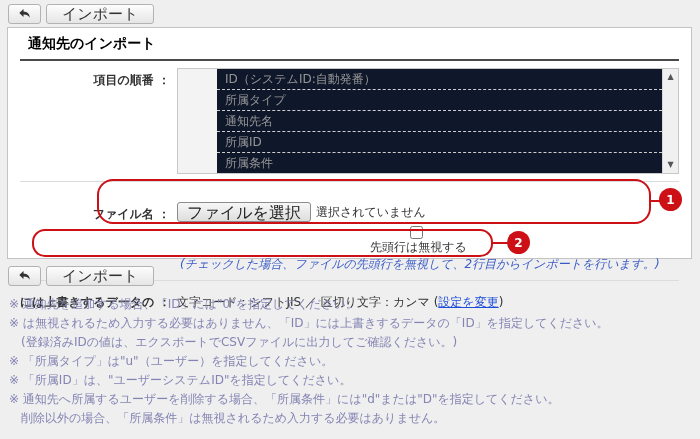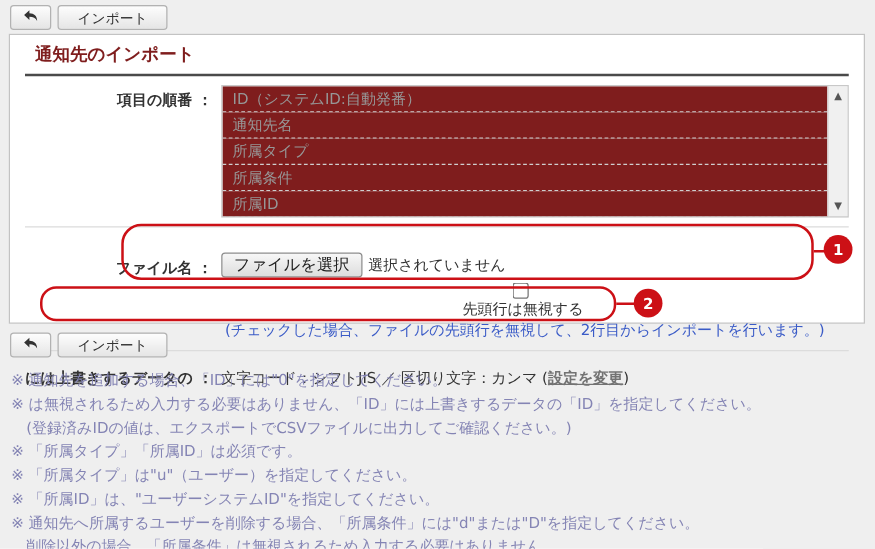--- a/index.html
+++ b/index.html
@@ -12,77 +12,77 @@
   }
   
   .toolbar { position:absolute; left:8px; display:flex; gap:5px; }
   .toolbar.top { top:4px; }
   .toolbar.bottom { top:266px; }
   .btn {
     display:inline-flex; align-items:center; justify-content:center;
     height:20px; padding:0 15px;
     background:linear-gradient(#fdfdfd,#e5e5e5);
     border:1px solid #b2b2b2; border-radius:3px;
-    font-size:11px; color:#333; cursor:pointer;
+    font-size:15px; color:#333; cursor:pointer;
   }
   .btn.back { padding:0 9px; }
   .btn.back svg { width:13px; height:13px; fill:#333; }
   
   .panel {
     position:absolute; left:7px; top:27px; width:685px; height:232px;
     background:#ffffff; border:1px solid #c3c3c3;
   }
   .page-title {
     margin:7px 12px 0 12px; padding:0 0 6px 8px;
-    font-size:14px; font-weight:bold; color:#7f1d1d;
+    font-size:14px; font-weight:bold; color:#000000;
     border-bottom:2px solid #4a4a4a;
   }
   .row { display:flex; padding:0 12px; }
   .row-label {
     width:150px; flex:none; text-align:right;
     font-weight:bold; color:#333; padding-top:4px; white-space:nowrap;
   }
   .order-row { margin-top:7px; }
   .listbox {
     position:relative; width:504px; height:106px; margin-left:7px;
     background:#f3f3f3; border:1px solid #c8c8c8; overflow:hidden;
   }
   .listbox .items { margin-right:16px; }
   .list-item {
     height:21px; line-height:20px; padding-left:8px;
     color:#979797; border-bottom:1px dashed #cfcfcf;
-    white-space:nowrap; cursor:move; background:#7f1d1d;
+    white-space:nowrap; cursor:move; background:#0f172a;margin-left:39px;
   }
   .scrollbar {
     position:absolute; top:0; right:0; bottom:0; width:16px;
     background:#f0f0f0; border-left:1px solid #d7d7d7;
   }
   .scroll-arrow {
     position:absolute; left:0; width:100%; text-align:center;
     font-size:8px; line-height:10px; color:#555; cursor:pointer;
   }
   .scroll-arrow.up { top:3px; } .scroll-arrow.down { bottom:3px; }
   .divider { border-top:1px solid #dcdcdc; margin:7px 12px 0 12px; }
   
   .file-row { margin-top:20px; }
   .file-line { display:flex; align-items:center; margin-left:7px; }
   .choose-btn {
     height:20px; padding:0 9px;
     background:linear-gradient(#f7f7f7,#dddddd);
     border:1px solid #8c8c8c; border-radius:3px;
-    font-size:13px; color:#222; cursor:pointer;
+    font-size:16px; color:#222; cursor:pointer;
   }
   .nofile { margin-left:5px; color:#333;font-family:Liberation Mono, monospace; }
   .check-line { display:flex; align-items:center; margin:4px 0 0 7px;flex-direction:column; }
   .check-line input { width:13px; height:13px; margin-right:4px; cursor:pointer; }
-  .blue-note { color:#3a5bc7; margin-left:3px; white-space:nowrap; }
+  .blue-note { color:#3a5bc7; margin-left:3px; white-space:nowrap;font-style:italic; }
   
   .enc-row { margin-top:9px; }
   .enc-value { margin-left:7px; padding-top:4px; white-space:nowrap; }
-  .enc-link { color:#737373; text-decoration:underline; cursor:pointer;font-weight:bold; }
+  .enc-link { color:#1d4ed8; text-decoration:underline; cursor:pointer; }
   
   .ann { position:absolute; pointer-events:none; }
   .ann-rect { border:2px solid #cc1016; border-radius:16px; }
   .ann-rect.r1 { left:89px; top:151px; width:554px; height:45px; }
   .ann-rect.r2 { left:24px; top:201px; width:461px; height:28px; border-radius:13px; }
   .ann-line { background:#cc1016; height:2px; }
   .ann-line.c1 { left:643px; top:172px; width:10px; }
   .ann-line.c2 { left:485px; top:214px; width:15px; }
   .badge {
     width:23px; height:23px; border-radius:50%;
@@ -113,24 +113,24 @@
 </div>
 
 <div class="panel">
   <div class="page-title">通知先のインポート</div>
 
   <div class="row order-row">
     <div class="row-label">項目の順番 ：</div>
     <div class="listbox">
       <div class="items">
         <div class="list-item">ID（システムID:自動発番）</div>
+        <div class="list-item">所属タイプ</div>
         <div class="list-item">通知先名</div>
-        <div class="list-item">所属タイプ</div>
+        <div class="list-item">所属ID</div>
         <div class="list-item">所属条件</div>
-        <div class="list-item">所属ID</div>
       </div>
       <div class="scrollbar">
         <div class="scroll-arrow up">▲</div>
         <div class="scroll-arrow down">▼</div>
       </div>
     </div>
   </div>
 
   <div class="divider"></div>
 
@@ -172,18 +172,17 @@
         </svg>
     </span>
   </button>
   <button class="btn">インポート</button>
 </div>
 
 <div class="notes">
   <div class="note-line">※ 通知先を追加する場合、「ID」には"0"を指定してください。</div>
   <div class="note-line">※ は無視されるため入力する必要はありません、「ID」には上書きするデータの「ID」を指定してください。</div>
   <div class="note-line">　(登録済みIDの値は、エクスポートでCSVファイルに出力してご確認ください。)</div>
-  <div class="note-line">※ 「所属タイプ」「所属ID」は必須です。</div>
   <div class="note-line">※ 「所属タイプ」は"u"（ユーザー）を指定してください。</div>
   <div class="note-line">※ 「所属ID」は、"ユーザーシステムID"を指定してください。</div>
   <div class="note-line">※ 通知先へ所属するユーザーを削除する場合、「所属条件」には"d"または"D"を指定してください。</div>
   <div class="note-line">　削除以外の場合、「所属条件」は無視されるため入力する必要はありません。</div>
 </div>
 
 </body></html>

